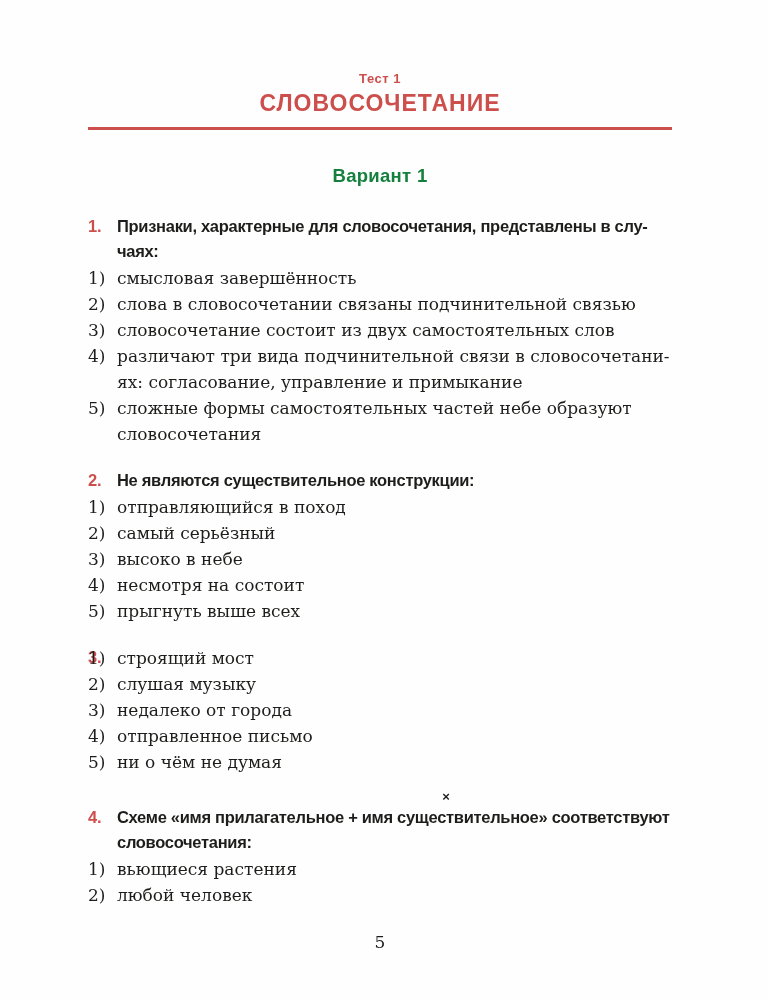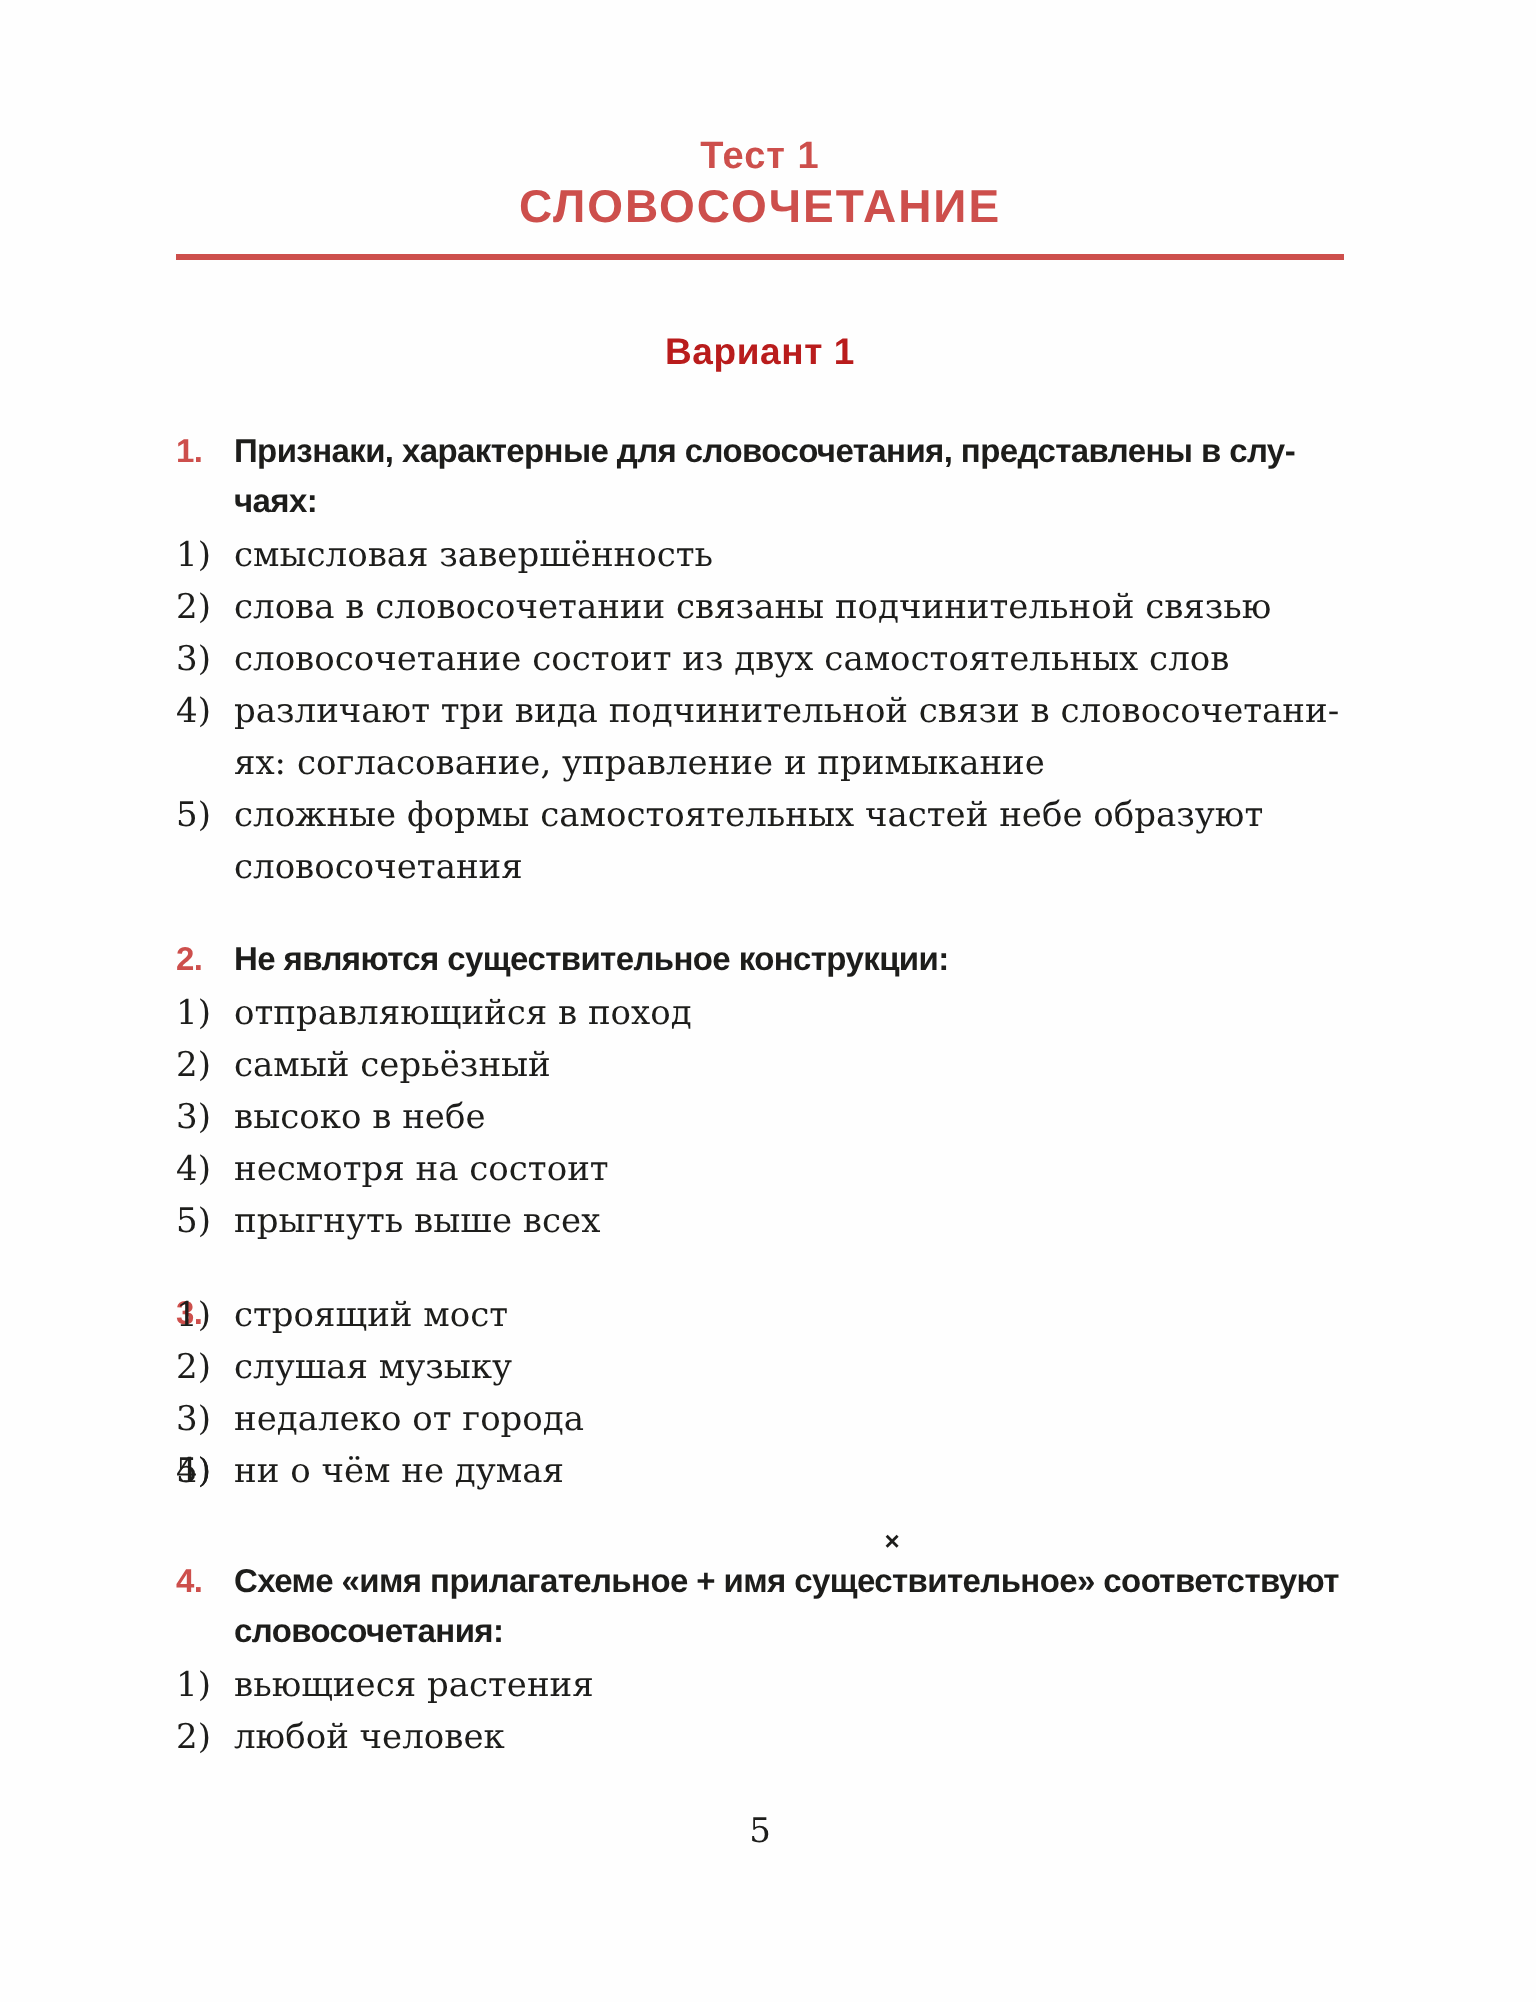--- a/index.html
+++ b/index.html
@@ -13,42 +13,42 @@
   .page {
     width: 768px;
     height: 1001px;
     padding: 66px 96px 0 88px;
     position: relative;
   }
   .title-block { text-align: center; color: #cd4f4c; }
   .test-title {
     font-family: "Liberation Sans", sans-serif;
     font-weight: 700;
-    font-size: 19px;
+    font-size: 13px;
     line-height: 25px;
     letter-spacing: 0.5px;
   }
   .test-subtitle {
     font-family: "Liberation Sans", sans-serif;
     font-weight: 700;
     font-size: 23px;
     line-height: 25px;
     letter-spacing: 1px;
   }
   .red-rule {
     margin-top: 11px;
     height: 3px;
     background: #cd4f4c;
     border: none;
     width: 100%;
   }
   .variant-title {
     margin-top: 34px;
     text-align: center;
-    color: #b91c1c;
+    color: #15803d;
     font-family: "Liberation Sans", sans-serif;
     font-weight: 700;
     font-size: 18.5px;
     line-height: 24px;
     letter-spacing: 0.3px;
   }
   .question { margin-top: 21px; }
   .question.q1 { margin-top: 26px; }
   .question.q4 { margin-top: 30px; }
   .q-header {
@@ -136,21 +136,21 @@
   </div>
 
   <div class="question">
     <div class="q-header">
       <span class="q-num">3.</span>
     </div>
     <div class="options">
       <div class="opt-row"><span class="opt-num">1)</span><span>строящий мост</span></div>
       <div class="opt-row"><span class="opt-num">2)</span><span>слушая музыку</span></div>
       <div class="opt-row"><span class="opt-num">3)</span><span>недалеко от города</span></div>
-      <div class="opt-row"><span class="opt-num">4)</span></div>
+      <div class="opt-row"><span class="opt-num">4)</span><span>отправленное письмо</span></div>
       <div class="opt-row"><span class="opt-num">5)</span><span>ни о чём не думая</span></div>
     </div>
   </div>
 
   <div class="question q4">
     <div class="q-header">
       <span class="q-num">4.</span><span><span>Схеме «имя прилагательное + имя </span><span class="marked-word"><span class="head-mark">×</span><span>существительное»</span></span><span> соответствуют словосочетания:</span></span>
     </div>
     <div class="options">
       <div class="opt-row"><span class="opt-num">1)</span><span>вьющиеся растения</span></div>

